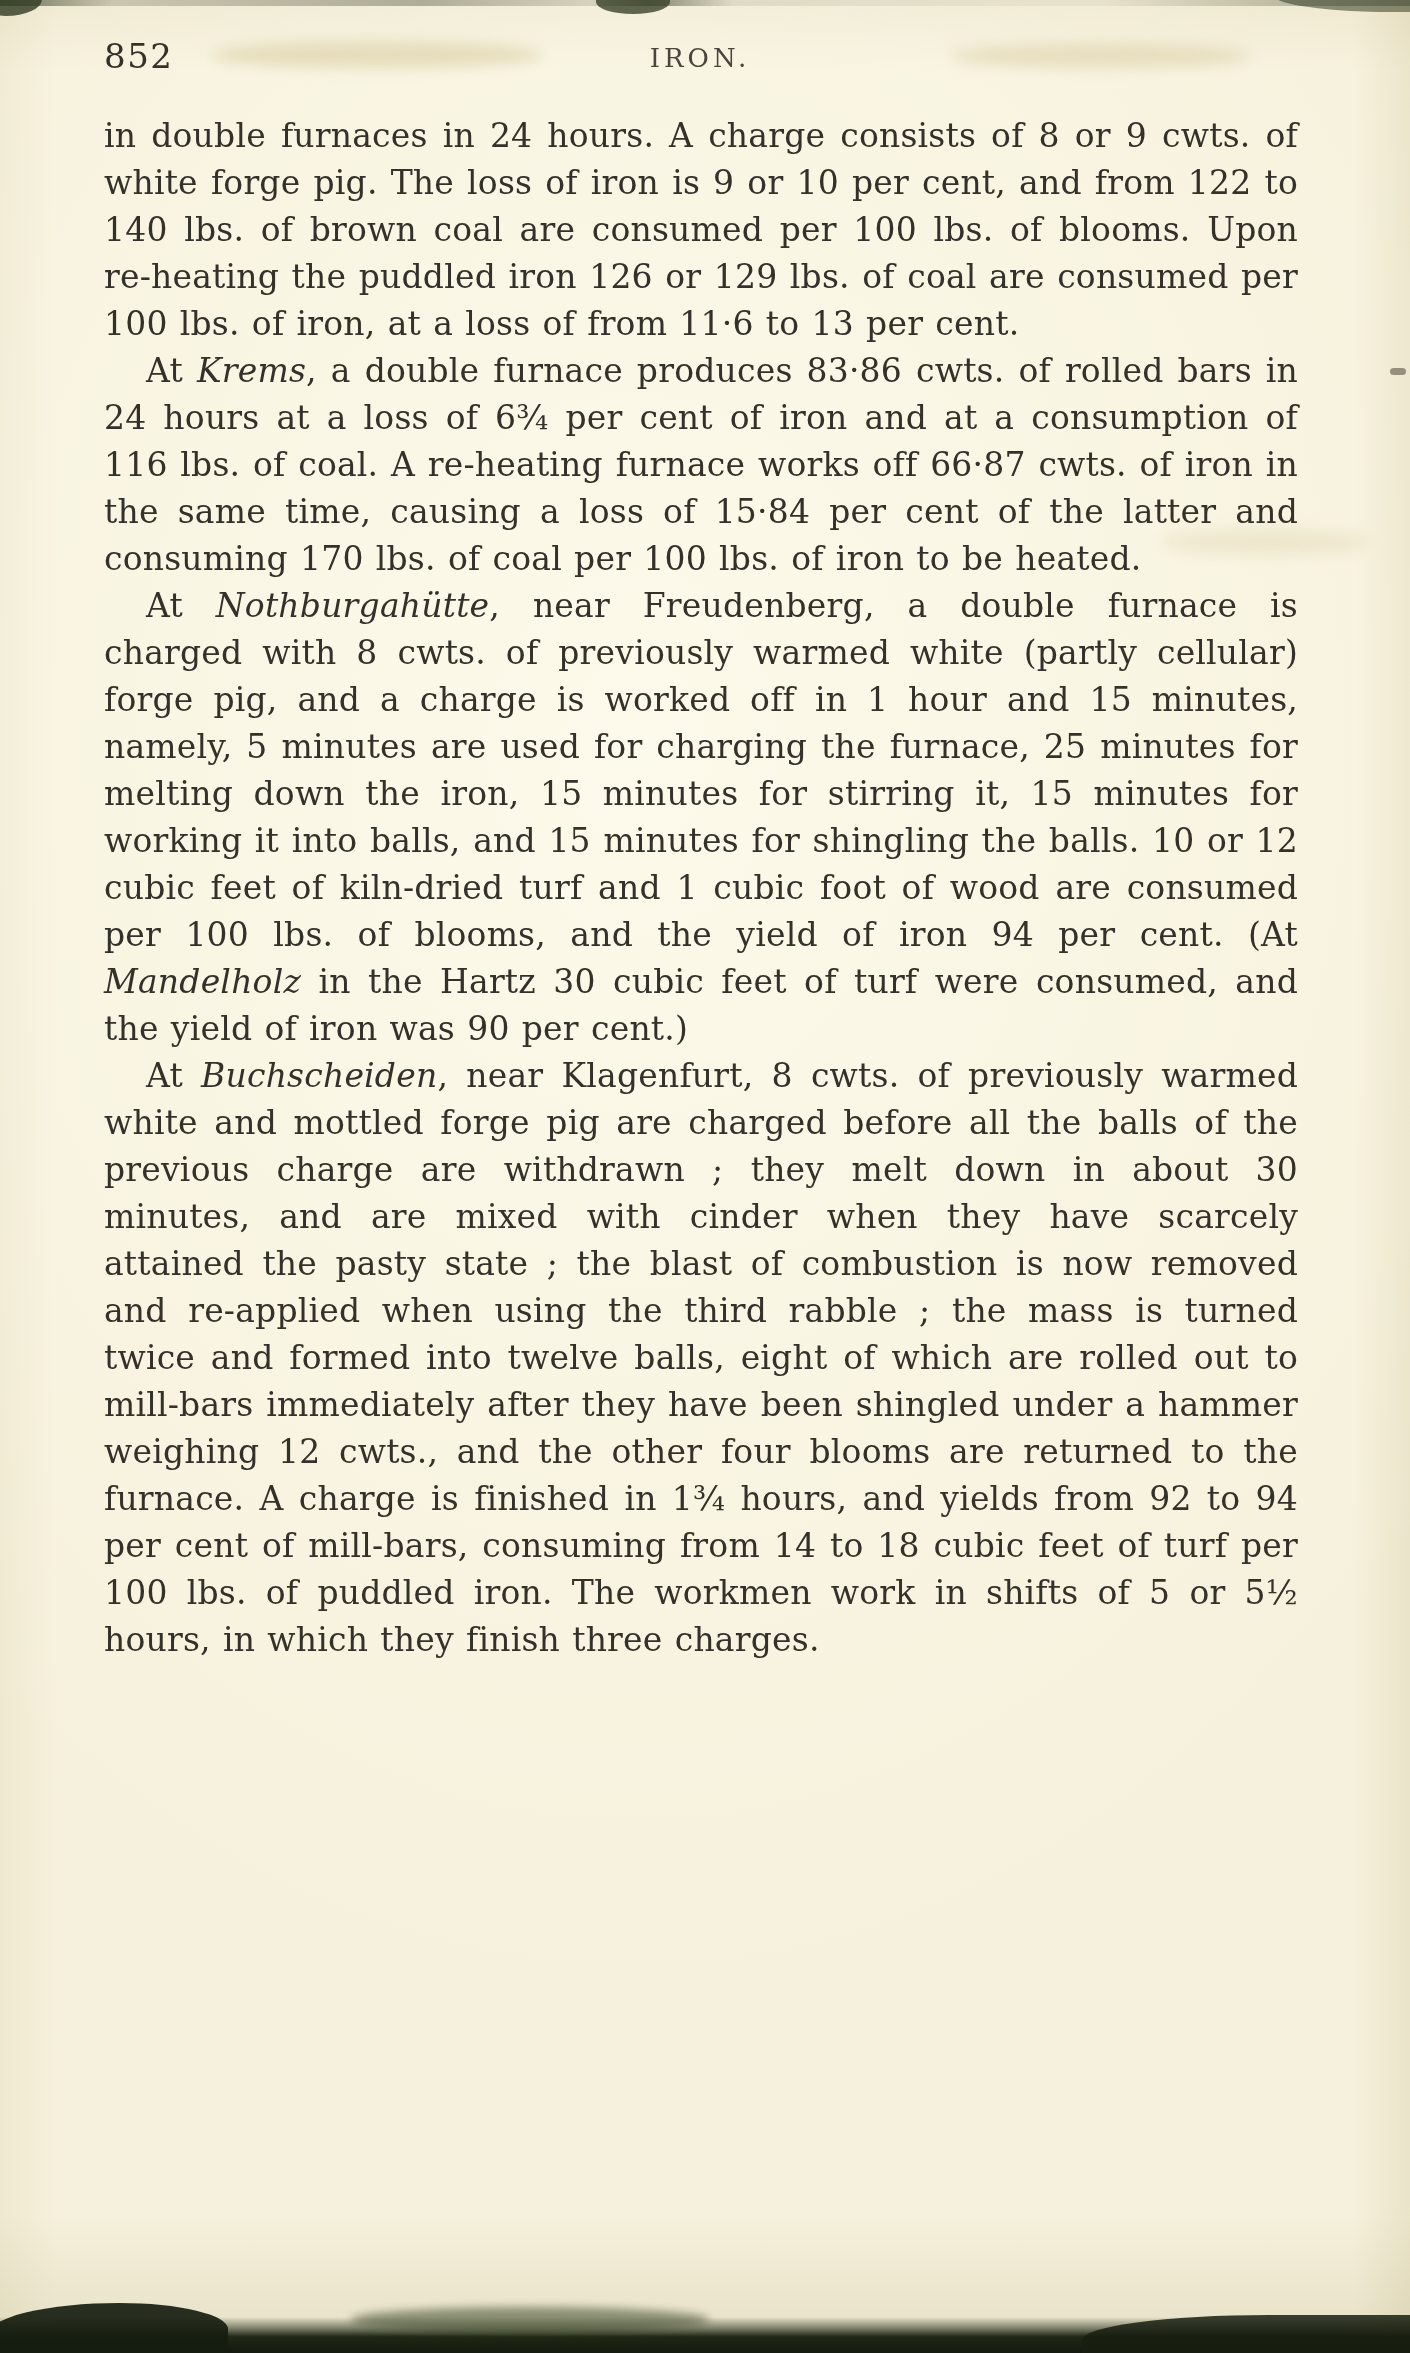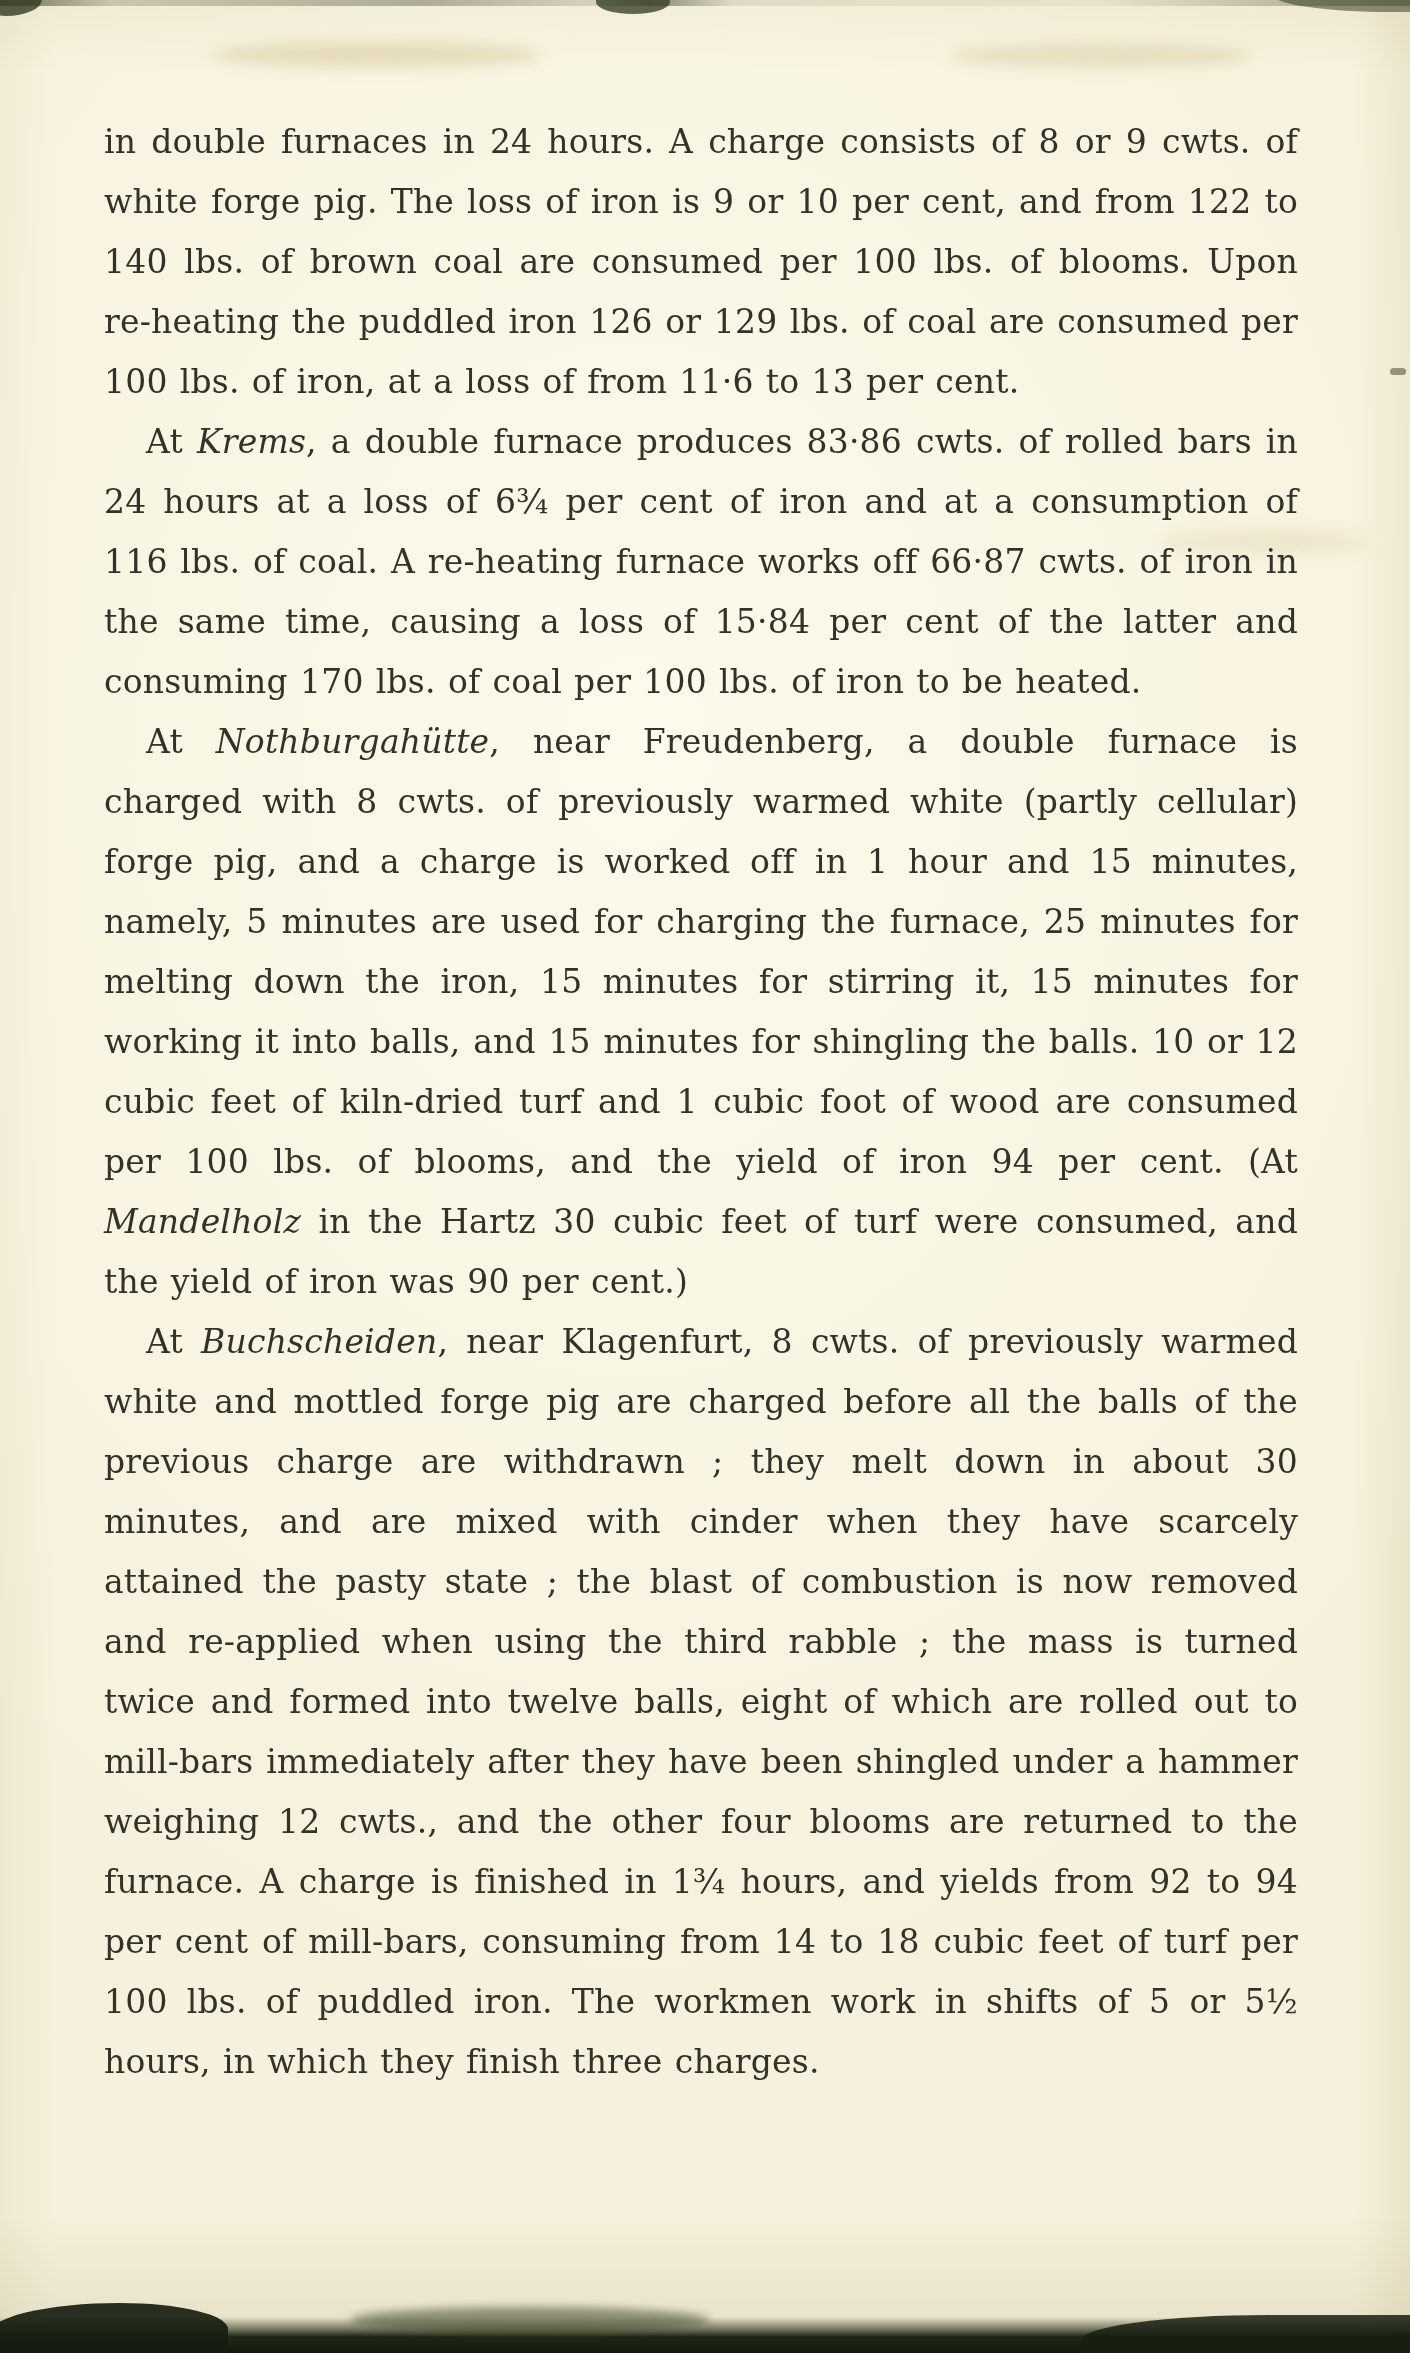--- a/index.html
+++ b/index.html
@@ -22,21 +22,21 @@
   .page-header { position: absolute; top: 36px; left: 104px; right: 114px; height: 52px; }
   .page-number { position: absolute; left: 0; top: 0; font-size: 34px; letter-spacing: 1.5px; }
   .running-title {
     position: absolute; left: 0; right: 0; top: 7px;
     text-align: center; font-size: 26px; letter-spacing: 4px; color: #4a463c;
   }
 
   .page-body {
     position: absolute; top: 112px; left: 104px; right: 112px;
     text-align: justify;
-    font-size: 33px; line-height: 60px;
+    font-size: 33px; line-height: 47px;
     letter-spacing: .2px; word-spacing: 1.5px;
   }
   .paragraph { margin: 0; text-indent: 0; }
   .paragraph.indent { text-indent: 42px; }
   .italic { font-style: italic; }
 
   
   .artifact { position: absolute; pointer-events: none; }
   .edge-top {
     top: 0; left: 0; right: 0; height: 6px;
@@ -69,20 +69,24 @@
 
   <div class="artifact edge-top"></div>
   <div class="artifact corner-tl"></div>
   <div class="artifact notch-top"></div>
   <div class="artifact corner-tr"></div>
   <div class="artifact stain-header-left"></div>
   <div class="artifact stain-header-right"></div>
   <div class="artifact stain-right-mid"></div>
   <div class="artifact mark-right"></div>
 
+  <header class="page-header">
+    <span class="page-number">852</span>
+    <span class="running-title">IRON.</span>
+  </header>
 
   <main class="page-body">
       <p class="paragraph"><span>in double furnaces in 24 hours. A charge consists of 8 or 9 cwts. of white forge pig. The loss of iron is 9 or 10 per cent, and from 122 to 140 lbs. of brown coal are consumed per 100 lbs. of blooms. Upon re-heating the puddled iron 126 or 129 lbs. of coal are consumed per 100 lbs. of iron, at a loss of from 11·6 to 13 per cent.</span></p>
       <p class="paragraph indent"><span>At </span><span class="italic">Krems</span><span>, a double furnace produces 83·86 cwts. of rolled bars in 24 hours at a loss of 6¾ per cent of iron and at a consumption of 116 lbs. of coal. A re-heating furnace works off 66·87 cwts. of iron in the same time, causing a loss of 15·84 per cent of the latter and consuming 170 lbs. of coal per 100 lbs. of iron to be heated.</span></p>
       <p class="paragraph indent"><span>At </span><span class="italic">Nothburgahütte</span><span>, near Freudenberg, a double furnace is charged with 8 cwts. of previously warmed white (partly cellular) forge pig, and a charge is worked off in 1 hour and 15 minutes, namely, 5 minutes are used for charging the furnace, 25 minutes for melting down the iron, 15 minutes for stirring it, 15 minutes for working it into balls, and 15 minutes for shingling the balls. 10 or 12 cubic feet of kiln-dried turf and 1 cubic foot of wood are consumed per 100 lbs. of blooms, and the yield of iron 94 per cent. (At </span><span class="italic">Mandelholz</span><span> in the Hartz 30 cubic feet of turf were consumed, and the yield of iron was 90 per cent.)</span></p>
       <p class="paragraph indent"><span>At </span><span class="italic">Buchscheiden</span><span>, near Klagenfurt, 8 cwts. of previously warmed white and mottled forge pig are charged before all the balls of the previous charge are withdrawn ; they melt down in about 30 minutes, and are mixed with cinder when they have scarcely attained the pasty state ; the blast of combustion is now removed and re-applied when using the third rabble ; the mass is turned twice and formed into twelve balls, eight of which are rolled out to mill-bars immediately after they have been shingled under a hammer weighing 12 cwts., and the other four blooms are returned to the furnace. A charge is finished in 1¾ hours, and yields from 92 to 94 per cent of mill-bars, consuming from 14 to 18 cubic feet of turf per 100 lbs. of puddled iron. The workmen work in shifts of 5 or 5½ hours, in which they finish three charges.</span></p>
     </main>
 
   <div class="artifact edge-bottom"></div>
   <div class="artifact blob-bottom-mid"></div>

